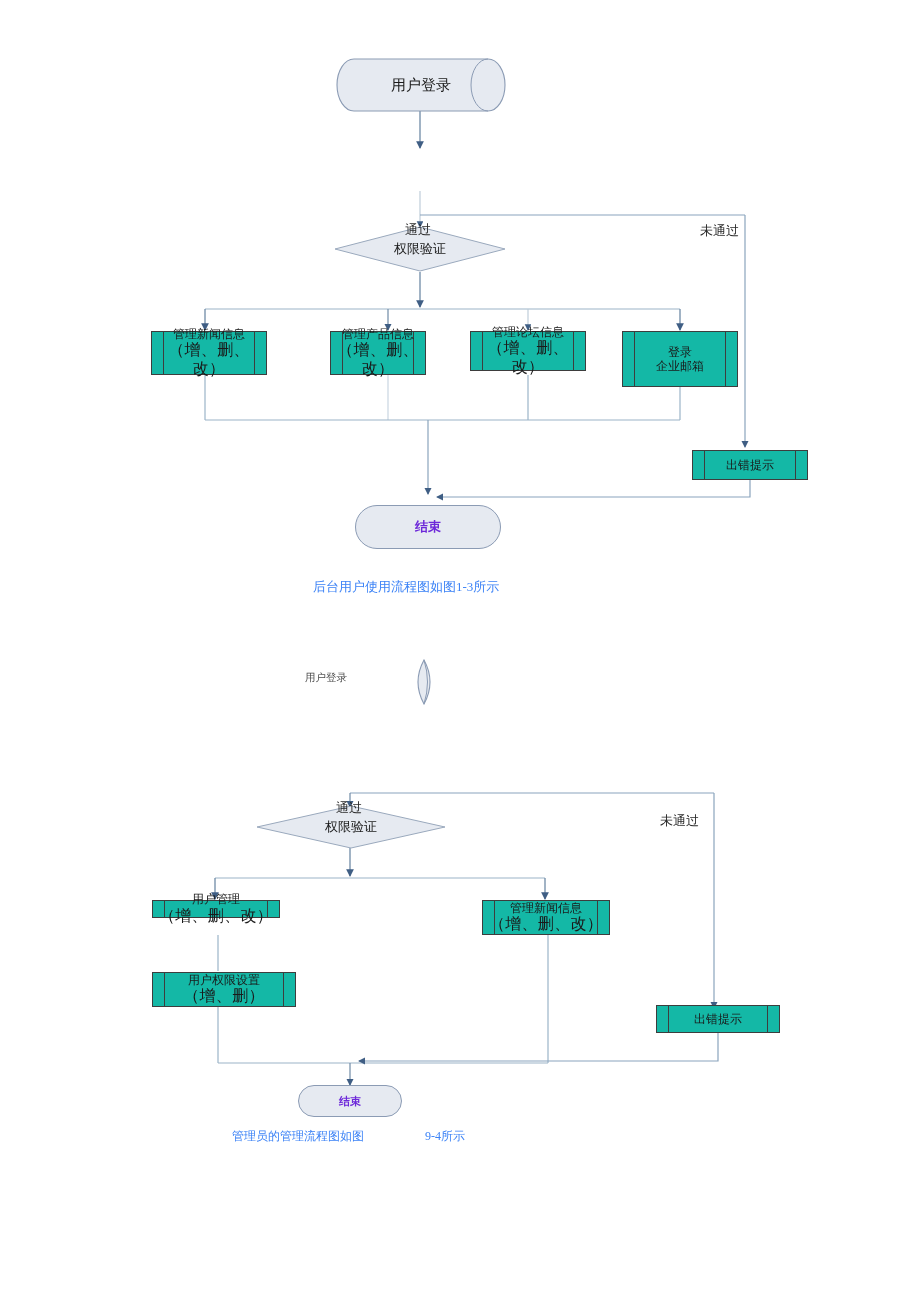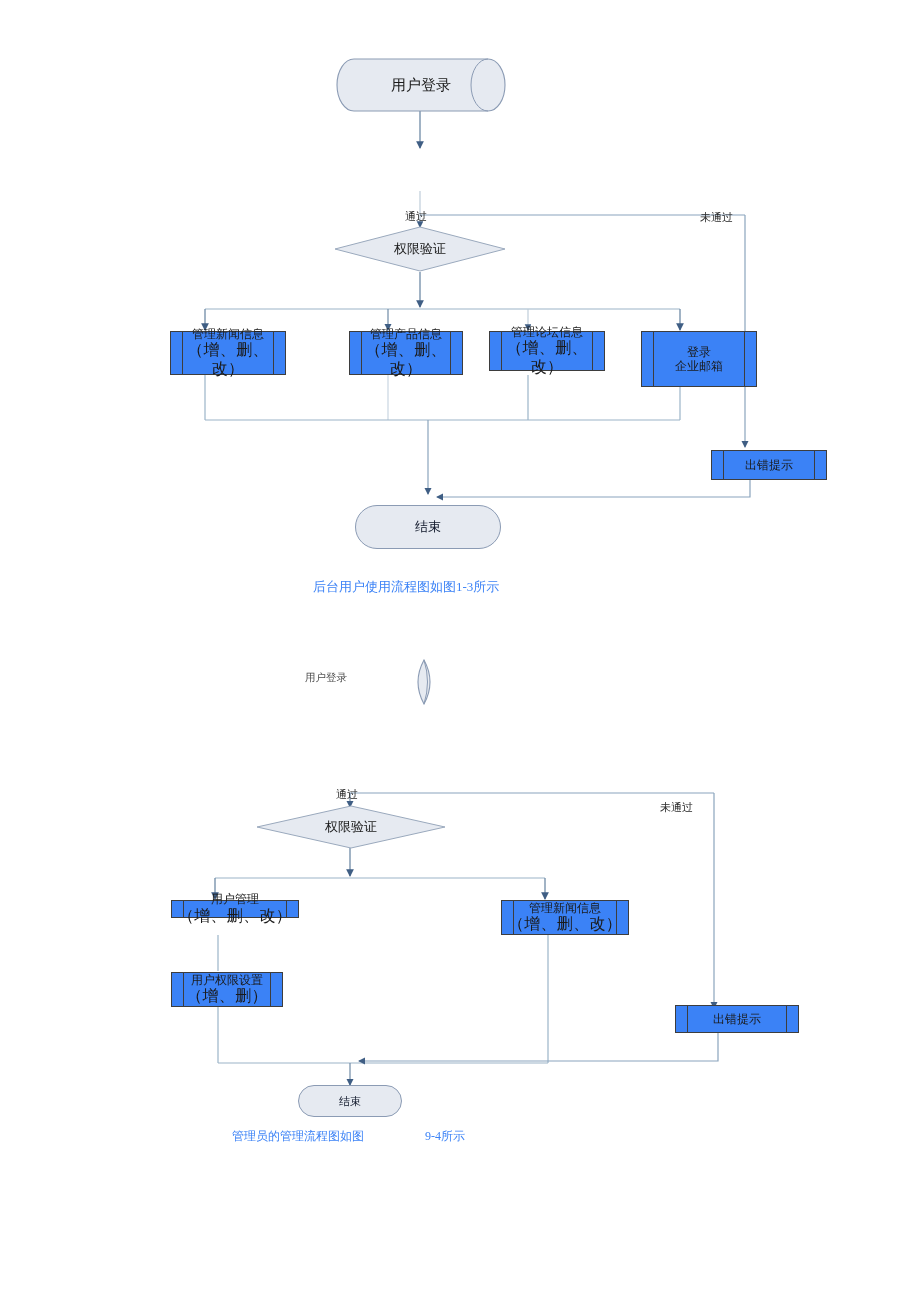--- a/index.html
+++ b/index.html
@@ -32,21 +32,22 @@
   
   .node {
     position: absolute;
     box-sizing: border-box;
     display: flex;
     flex-direction: column;
     align-items: center;
     justify-content: center;
     text-align: center;
     line-height: 1.15;
-    color: #0f172a;
+    color: #6d28d9;
+    font-weight: bold;
   }
   
   .term {
     background: #e6eaf1;
     border: 1px solid #8b9bb4;
     border-radius: 999px;
   }
   
   .cyl-wrap { position: absolute; }
   
@@ -55,25 +56,24 @@
     position: absolute;
     left: 0; top: 0;
     width: 100%; height: 100%;
     display: flex;
     align-items: center;
     justify-content: center;
     text-align: center;
   }
   
   .pproc {
-    background: #3b82f6;
+    background: #14b8a6;
     border: 1.6px solid #3d3d3d;
     position: absolute;
     box-sizing: border-box;
-    margin-left: 19px;
   }
   .pproc .bar-l, .pproc .bar-r {
     position: absolute;
     top: 0; bottom: 0;
     width: 0;
     border-left: 1.6px solid #3d3d3d;
   }
   .pproc .bar-l { left: 11px; }
   .pproc .bar-r { right: 11px; }
   .pproc .ptext {
@@ -84,24 +84,25 @@
     align-items: center;
     justify-content: center;
     text-align: center;
     line-height: 1.18;
   }
   .ptext .l1 { display: block; }
   .ptext .l2 { display: block; font-size: 16px; letter-spacing: .3px; }
 
   .edge-label {
     position: absolute;
-    font-size: 11px;
+    font-size: 13px;
     color: #2a2a2a;
     white-space: nowrap;
     font-family: Liberation Sans, sans-serif;
+    margin-top: 12px;
   }
   .caption {
     position: absolute;
     font-size: 13px;
     color: #3b82f6;
     white-space: pre;
     font-family: "Liberation Serif", "DejaVu Serif", serif;
   }
   .loose-label {
     position: absolute;
@@ -223,21 +224,21 @@
 
   <div class="pproc" style="left:151px; top:331px; width:116px; height:44px;">
     <span class="bar-l"></span>
     <span class="bar-r"></span>
     <span class="ptext">
       <span class="l1 f12">管理新闻信息</span>
       <span class="l2">（增、删、改）</span>
     </span>
   </div>
 
-  <div class="pproc" style="left:330px; top:331px; width:114px; height:44px;">
+  <div class="pproc" style="left:330px; top:331px; width:96px; height:44px;">
     <span class="bar-l"></span>
     <span class="bar-r"></span>
     <span class="ptext">
       <span class="l1 f12">管理产品信息</span>
       <span class="l2">（增、删、改）</span>
     </span>
   </div>
 
   <div class="pproc" style="left:470px; top:331px; width:116px; height:40px;">
     <span class="bar-l"></span>
@@ -287,21 +288,21 @@
 
   <div class="pproc" style="left:152px; top:900px; width:128px; height:18px;">
     <span class="bar-l"></span>
     <span class="bar-r"></span>
     <span class="ptext">
       <span class="l1 f12">用户管理</span>
       <span class="l2">（增、删、改）</span>
     </span>
   </div>
 
-  <div class="pproc" style="left:152px; top:972px; width:112px; height:35px;">
+  <div class="pproc" style="left:152px; top:972px; width:144px; height:35px;">
     <span class="bar-l"></span>
     <span class="bar-r"></span>
     <span class="ptext">
       <span class="l1 f12">用户权限设置</span>
       <span class="l2">（增、删）</span>
     </span>
   </div>
 
   <div class="pproc" style="left:482px; top:900px; width:128px; height:35px;">
     <span class="bar-l"></span>

